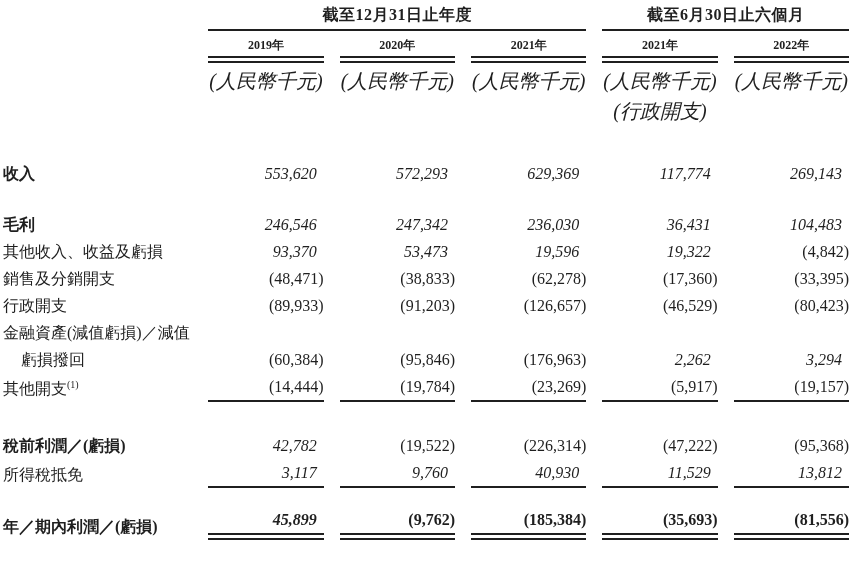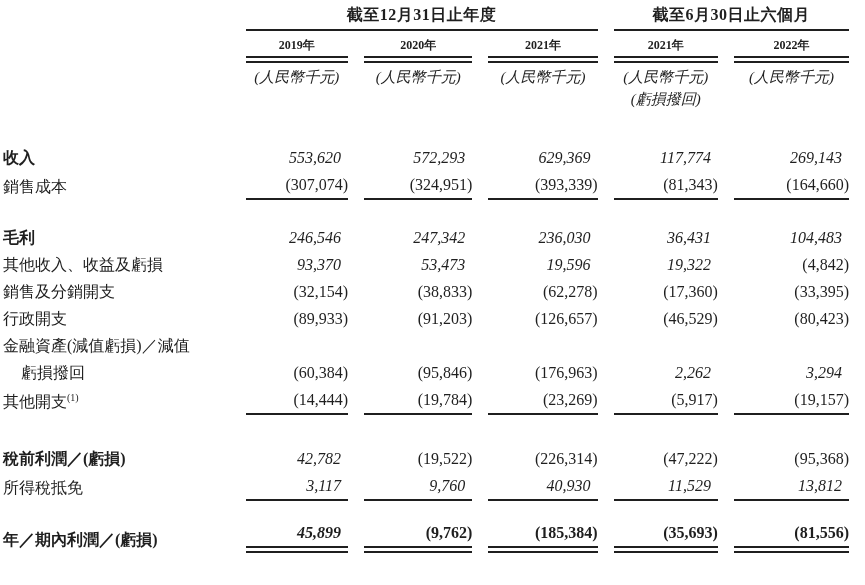--- a/index.html
+++ b/index.html
@@ -46,21 +46,21 @@
   th.year {
     text-align: center;
     font-size: 12px;
     border-bottom: 7px double #1f1f1f;
     padding: 6px 0 2px 0;
   }
   th.unit, td.note {
     text-align: center;
     font-style: italic;
     font-weight: normal;
-    font-size: 15px;
+    font-size: 20px;
     padding-top: 5px;
     white-space: nowrap;
   }
   td.note { padding-top: 2px; }
 
   tbody td {
     line-height: 22px;
     padding: 3px 0 2px 0;
     vertical-align: bottom;
   }
@@ -112,44 +112,36 @@
         <th class="unit">(人民幣千元)</th>
         <th class="unit">(人民幣千元)</th>
         <th class="unit">(人民幣千元)</th>
         <th class="unit">(人民幣千元)</th>
       </tr>
       <tr>
         <td></td>
         <td class="note"></td>
         <td class="note"></td>
         <td class="note"></td>
-        <td class="note">(虧損撥回)</td>
+        <td class="note">(行政開支)</td>
         <td class="note"></td>
       </tr>
     </thead>
     <tbody id="tbody">
         <tr class="spacer">
           <td colspan="6" style="height: 34px;"></td>
         </tr>
         <tr>
           <td class="label b">收入</td>
           <td class="num"><span class="pad-paren">553,620</span></td>
           <td class="num"><span class="pad-paren">572,293</span></td>
           <td class="num"><span class="pad-paren">629,369</span></td>
           <td class="num"><span class="pad-paren">117,774</span></td>
           <td class="num"><span class="pad-paren">269,143</span></td>
         </tr>
-        <tr>
-          <td class="label">銷售成本</td>
-          <td class="num rule1"><span>(307,074)</span></td>
-          <td class="num rule1"><span>(324,951)</span></td>
-          <td class="num rule1"><span>(393,339)</span></td>
-          <td class="num rule1"><span>(81,343)</span></td>
-          <td class="num rule1"><span>(164,660)</span></td>
-        </tr>
         <tr class="spacer">
           <td colspan="6" style="height: 24px;"></td>
         </tr>
         <tr>
           <td class="label b">毛利</td>
           <td class="num"><span class="pad-paren">246,546</span></td>
           <td class="num"><span class="pad-paren">247,342</span></td>
           <td class="num"><span class="pad-paren">236,030</span></td>
           <td class="num"><span class="pad-paren">36,431</span></td>
           <td class="num"><span class="pad-paren">104,483</span></td>
@@ -157,21 +149,21 @@
         <tr>
           <td class="label">其他收入、收益及虧損</td>
           <td class="num"><span class="pad-paren">93,370</span></td>
           <td class="num"><span class="pad-paren">53,473</span></td>
           <td class="num"><span class="pad-paren">19,596</span></td>
           <td class="num"><span class="pad-paren">19,322</span></td>
           <td class="num"><span>(4,842)</span></td>
         </tr>
         <tr>
           <td class="label">銷售及分銷開支</td>
-          <td class="num"><span>(32,154)</span></td>
+          <td class="num"><span>(48,471)</span></td>
           <td class="num"><span>(38,833)</span></td>
           <td class="num"><span>(62,278)</span></td>
           <td class="num"><span>(17,360)</span></td>
           <td class="num"><span>(33,395)</span></td>
         </tr>
         <tr>
           <td class="label">行政開支</td>
           <td class="num"><span>(89,933)</span></td>
           <td class="num"><span>(91,203)</span></td>
           <td class="num"><span>(126,657)</span></td>

